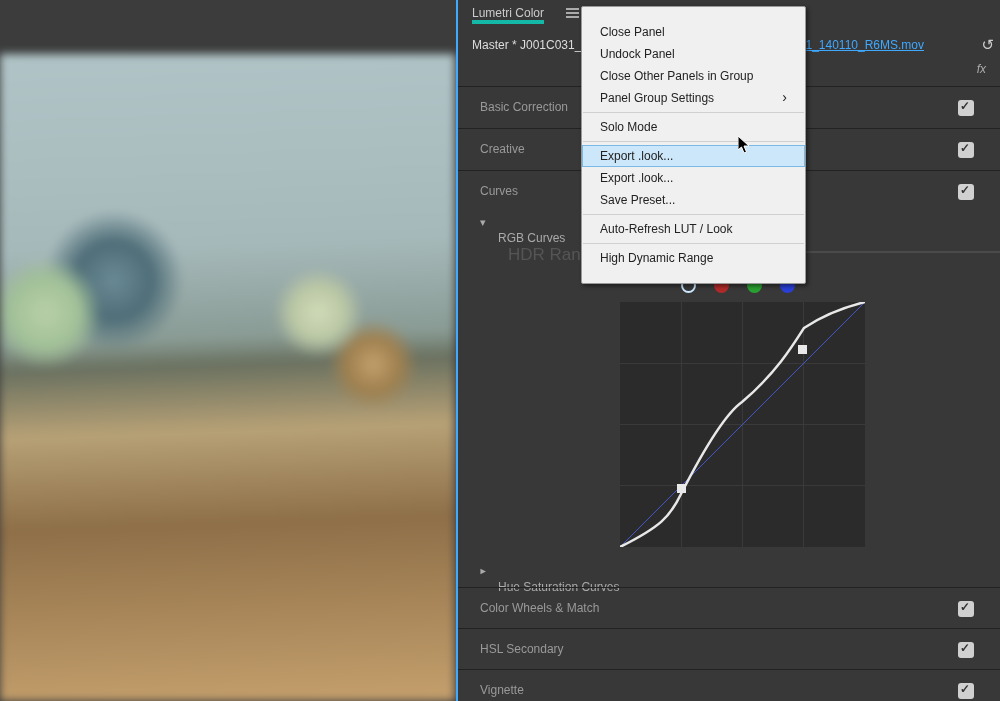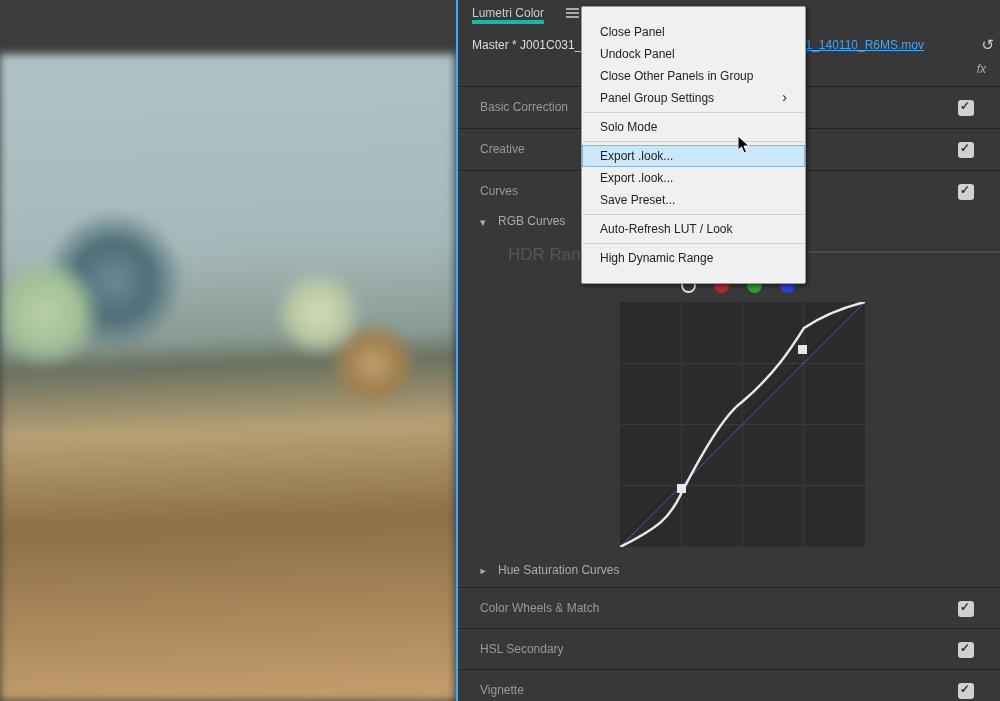--- a/index.html
+++ b/index.html
@@ -34,21 +34,21 @@
 .fx-row { position:absolute; left:14px; top:62px; right:14px; height:20px; color:#aaa; font-style:italic; font-size:12px;text-align:right; }
 
 
 .section { position:absolute; left:0; right:0; height:44px; border-top:1px solid #222; }
 .section-label { position:absolute; left:22px; top:13px; font-size:12px; color:#999;text-align:center; }
 .check { position:absolute; right:26px; top:13px; width:16px; height:16px; border-radius:3px; background:#d0d0d0; }
 .check::after { content:"✓"; color:#333; position:absolute; left:2px; top:-1px; font-size:12px; font-weight:bold; }
 .chev { position:absolute; left:22px; font-size:11px; color:#aaa; }
 
 
-.sub-label { position:absolute; left:40px; font-size:12px; color:#aaa; }
+.sub-label { position:absolute; left:40px; font-size:12px; color:#aaa;margin-top:17px; }
 .hdr-row { position:absolute; left:34px; font-size:17px; color:#555;margin-left:16px; }
 .hdr-slider { position:absolute; left:120px; top:6px; width:380px; height:2px; background:#4a4a4a; }
 .hdr-knob { position:absolute; left:115px; top:1px; width:12px; height:12px; border-radius:50%; background:#555; }
 
 .swatches { position:absolute; left:223px; top:278px; display:flex; gap:18px; }
 .sw { width:15px; height:15px; border-radius:50%; cursor:pointer; }
 .sw-sel { border:2px solid #cde8ff; background:transparent; }
 
 .curvebox { position:absolute; left:162px; top:302px; width:245px; height:245px; background:#2b2b2b; }
 .gridline { position:absolute; background:#3a3a3a; }

